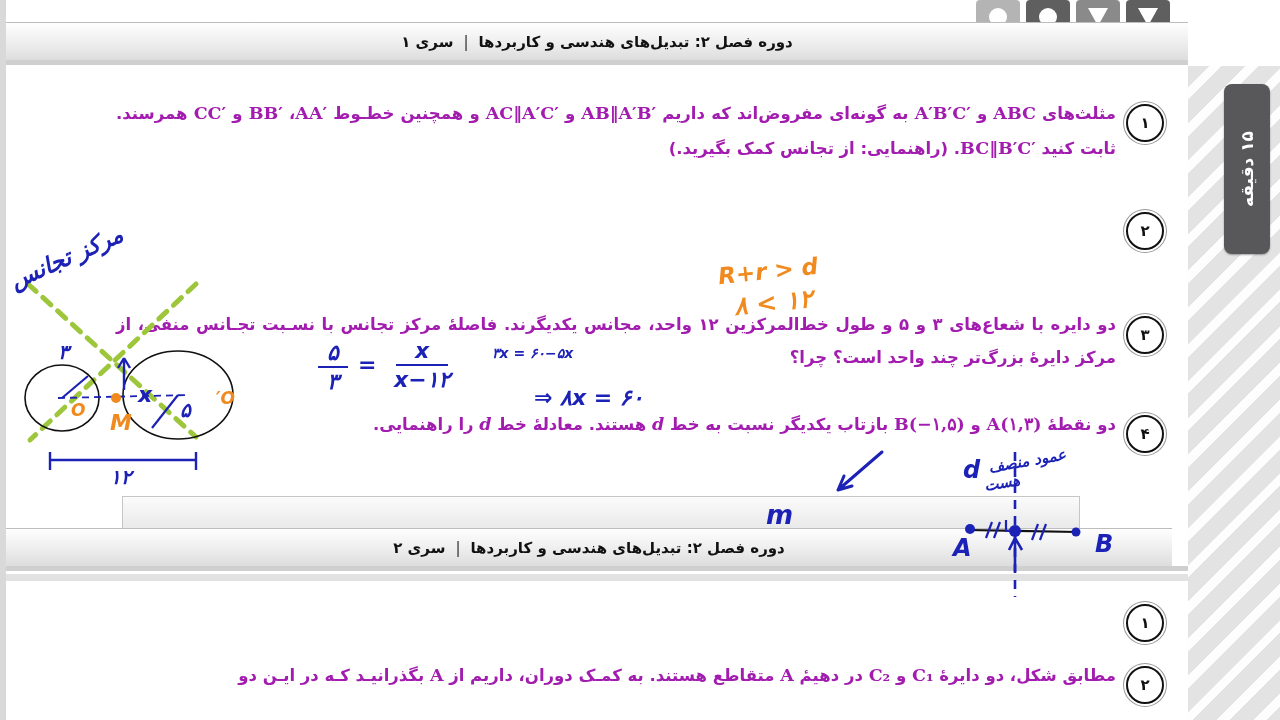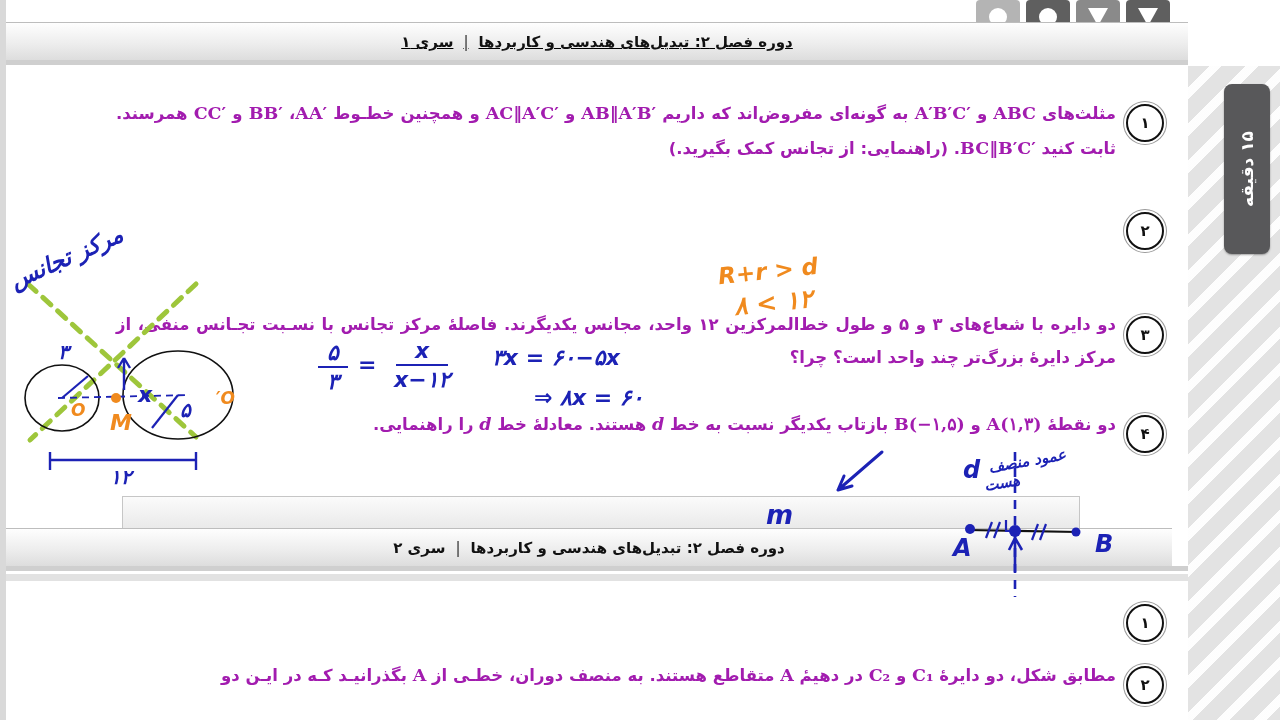--- a/index.html
+++ b/index.html
@@ -138,21 +138,21 @@
         <div class="logo-tile lt3">
             <span class="tile-glyph round"></span>
           </div>
         <div class="logo-tile lt4">
             <span class="tile-glyph round"></span>
           </div>
       </div>
       <div class="logo-text">مجموعه مدارس سلام</div>
     </div>
 
-    <div class="header-bar" style="right:92px;left:6px;top:22px;text-decoration:underline;">
+    <div class="header-bar" style="right:92px;left:6px;top:22px;">
       <div class="title">
         <span>دوره فصل ۲: تبدیل‌های هندسی و کاربردها</span><span class="sep">|</span><span class="series">سری ۱</span>
       </div>
     </div>
     <div class="bar-shadow" style="right:92px;left:6px;top:60px;width:auto;"></div>
 
     <div class="timer-badge">
       <span class="vtext">۱۵ دقیقه</span>
     </div>
 
@@ -191,21 +191,21 @@
     <div class="bar-shadow" style="right:92px;left:6px;top:566px;"></div>
     <div class="bar-shadow" style="right:92px;left:6px;top:574px;height:7px;background:#e2e2e2;"></div>
 
     <div class="q-row" style="left:0;top:600px;width:1280px;height:70px;">
       <div class="q-num" style="right:116px;top:4px;">۱</div>
     </div>
 
     <div class="q-row" style="left:0;top:662px;width:1280px;height:48px;">
       <div class="q-num" style="right:116px;top:4px;">۲</div>
       <div class="q-body" style="right:164px;width:1000px;top:-4px;">
-        <span>مطابق شکل، دو دایرهٔ </span><span class="math">C₁</span><span> و </span><span class="math">C₂</span><span> در دهیمٔ </span><span class="math">A</span><span> متقاطع هستند. به منصف دوران، خطـی از </span><span class="math">A</span><span> بگذرانیـد کـه در ایـن دو</span>
+        <span>مطابق شکل، دو دایرهٔ </span><span class="math">C₁</span><span> و </span><span class="math">C₂</span><span> در دهیمٔ </span><span class="math">A</span><span> متقاطع هستند. به کمـک دوران، داریم از </span><span class="math">A</span><span> بگذرانیـد کـه در ایـن دو</span>
       </div>
     </div>
 
     <svg class="ink" style="left:0px;top:262px;width:270px;height:225px;" viewBox="0 0 270 225">
 
       <g stroke="#9ec63b" stroke-width="5" stroke-linecap="round" fill="none" stroke-dasharray="11 9">
         <path d="M28 22 L196 175"></path>
         <path d="M196 22 L30 178"></path>
       </g>
 
@@ -239,21 +239,21 @@
       <div>۵</div>
       <div style="border-top:2.5px solid #1c22b5;width:30px;margin:1px auto;"></div>
       <div>۳</div>
     </div>
     <div class="ink hw ink-blue" style="left:358px;top:352px;font-size:22px;">=</div>
     <div class="ink hw ink-blue" style="left:394px;top:338px;font-size:22px;text-align:center;">
       <div>x</div>
       <div style="border-top:2.5px solid #1c22b5;width:52px;margin:1px auto;"></div>
       <div>۱۲−x</div>
     </div>
-    <div class="ink hw ink-blue" style="left:492px;top:345px;font-size:22px;">۳x = ۶۰−۵x</div>
+    <div class="ink hw ink-blue" style="left:492px;top:345px;font-size:14px;">۳x = ۶۰−۵x</div>
     <div class="ink hw ink-blue" style="left:534px;top:385px;font-size:22px;">۸x = ۶۰  ⇒</div>
 
     <svg class="ink" style="left:820px;top:448px;width:70px;height:50px;" viewBox="0 0 70 50">
       <path d="M62 4 L18 42 M18 42 L32 38 M18 42 L24 28" stroke="#1c22b5" stroke-width="3" fill="none" stroke-linecap="round"></path>
     </svg>
 
     <svg class="ink" style="left:930px;top:452px;width:220px;height:150px;" viewBox="0 0 220 150">
       <path d="M85 0 L85 145" stroke="#1c22b5" stroke-width="2.6" stroke-dasharray="9 7" fill="none"></path>
       <path d="M38 78 L148 80" stroke="#111" stroke-width="2.2" fill="none"></path>
       <circle cx="40" cy="77" r="5" fill="#1c22b5"></circle>

